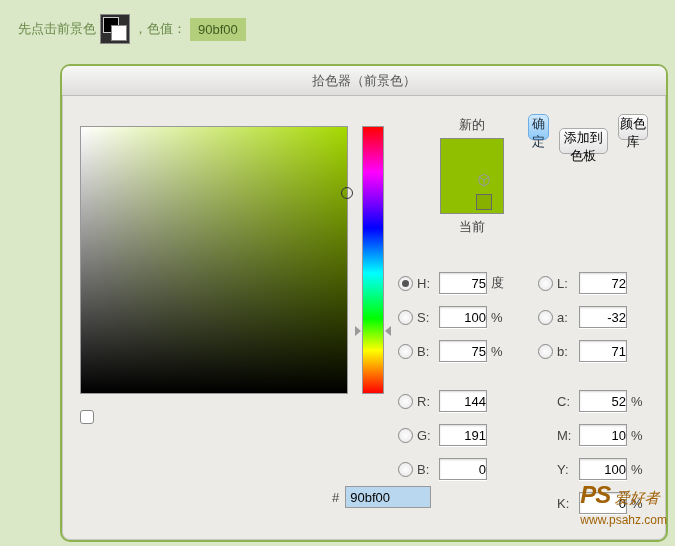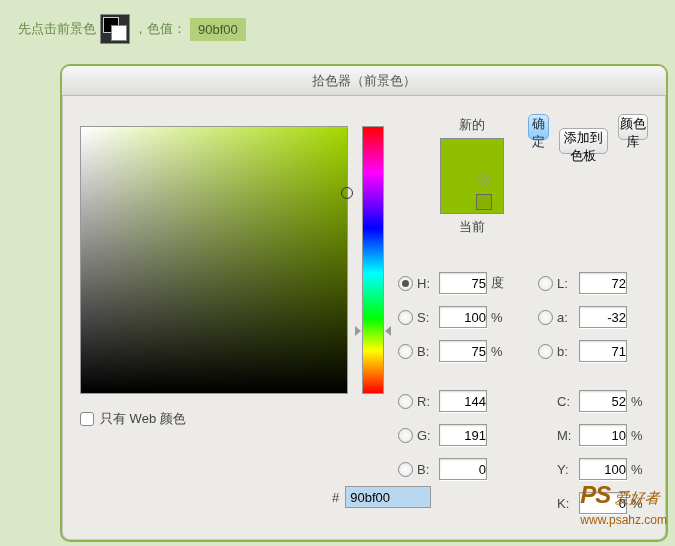--- a/index.html
+++ b/index.html
@@ -371,21 +371,20 @@
           <span style="width:19px"></span>
           <span class="lab">K:</span>
           <input class="txt" value="0" style="">
           <span class="unit">%</span>
         </div>
       </div>
     </div>
 
     <div class="web-only">
       <input type="checkbox" style="">
-      <span>只有 Web 颜色</span>
     </div>
 
   </div>
 
   <div class="hex-row">
     <span>#</span>
     <input class="txt" value="90bf00" style="">
   </div>
 </div>
 

